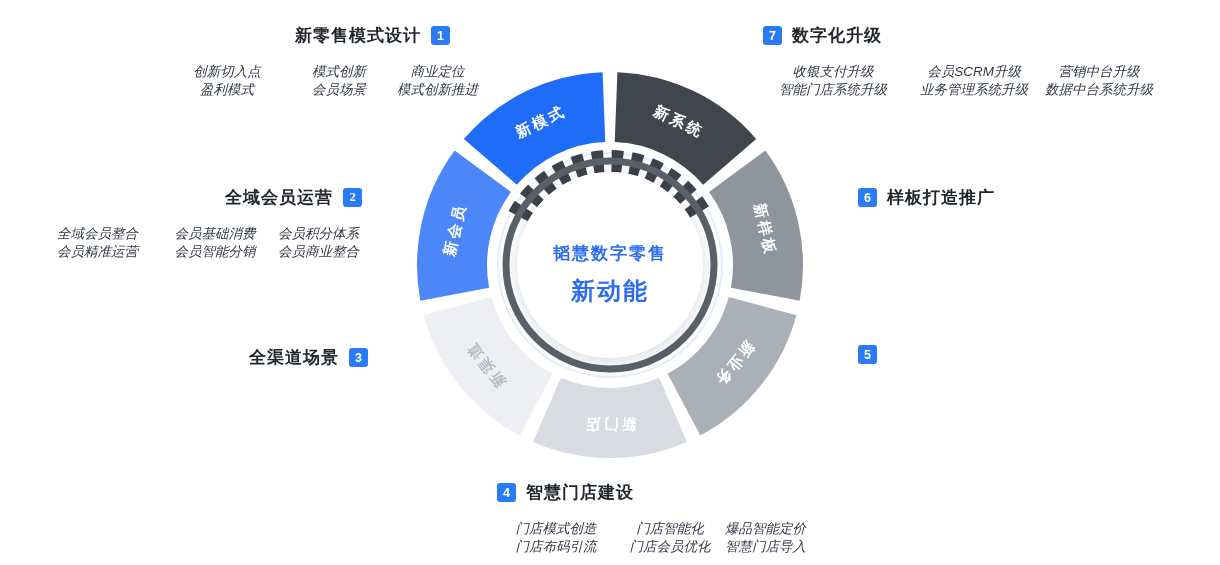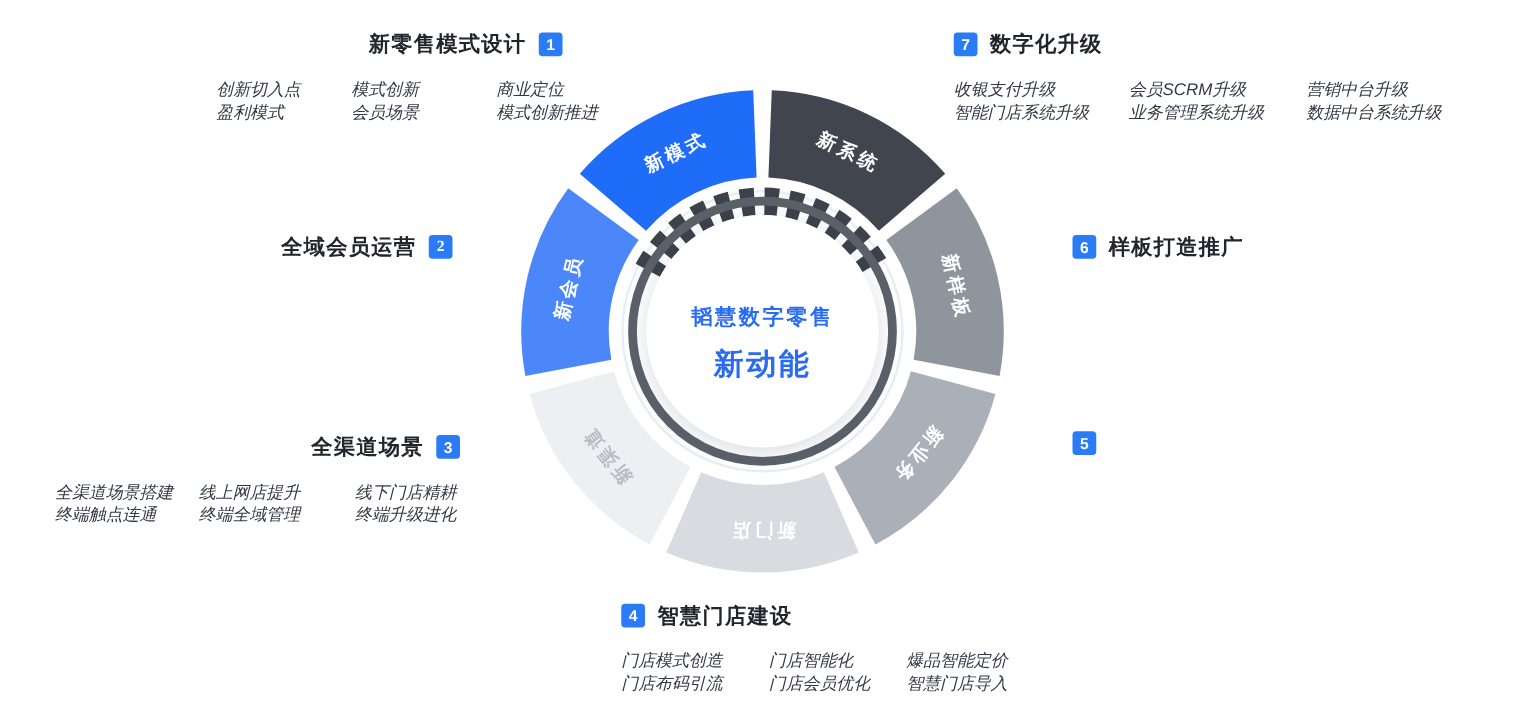--- a/index.html
+++ b/index.html
@@ -1,21 +1,21 @@
 <!DOCTYPE html>
 <html><head>
 <meta charset="utf-8">
 <style>
   html,body{margin:0;padding:0;}
   body{
     width:1220px;height:565px;position:relative;overflow:hidden;
     background:#ffffff;
     font-family:"Liberation Sans","DejaVu Sans",sans-serif;
   }
-  .section{position:absolute;}
+  .section{position:absolute;text-align:center;}
   .title-row{display:flex;align-items:center;gap:10px;}
   .title{font-size:17px;font-weight:bold;color:#21262d;letter-spacing:1px;white-space:nowrap;}
   .badge{
     width:19px;height:19px;border-radius:3px;background:var(--accent,#2a7bf6);
     color:#fff;font-size:12.5px;font-weight:bold;
     display:flex;align-items:center;justify-content:center;flex:0 0 auto;
   }
   .items{
     display:grid;margin-top:16px;
     font-size:13.5px;color:#323944;white-space:nowrap;font-style:italic;
@@ -50,34 +50,34 @@
     <span>会员场景</span>
     <span>模式创新推进</span>
   </div>
 </div>
 
 <div class="section s2">
   <div class="title-row">
     <span class="title">全域会员运营</span>
     <span class="badge">2</span>
   </div>
+  <div class="items">
+    <span>全域会员整合</span>
+    <span>会员基础消费</span>
+    <span>会员积分体系</span>
+    <span>会员精准运营</span>
+    <span>会员智能分销</span>
+    <span>会员商业整合</span>
+  </div>
 </div>
 
 <div class="section s3">
   <div class="title-row">
     <span class="title">全渠道场景</span>
     <span class="badge">3</span>
-  </div>
-  <div class="items">
-    <span>全渠道场景搭建</span>
-    <span>线上网店提升</span>
-    <span>线下门店精耕</span>
-    <span>终端触点连通</span>
-    <span>终端全域管理</span>
-    <span>终端升级进化</span>
   </div>
 </div>
 
 <div class="section s4">
   <div class="title-row">
     <span class="badge">4</span>
     <span class="title">智慧门店建设</span>
   </div>
   <div class="items">
     <span>门店模式创造</span>

